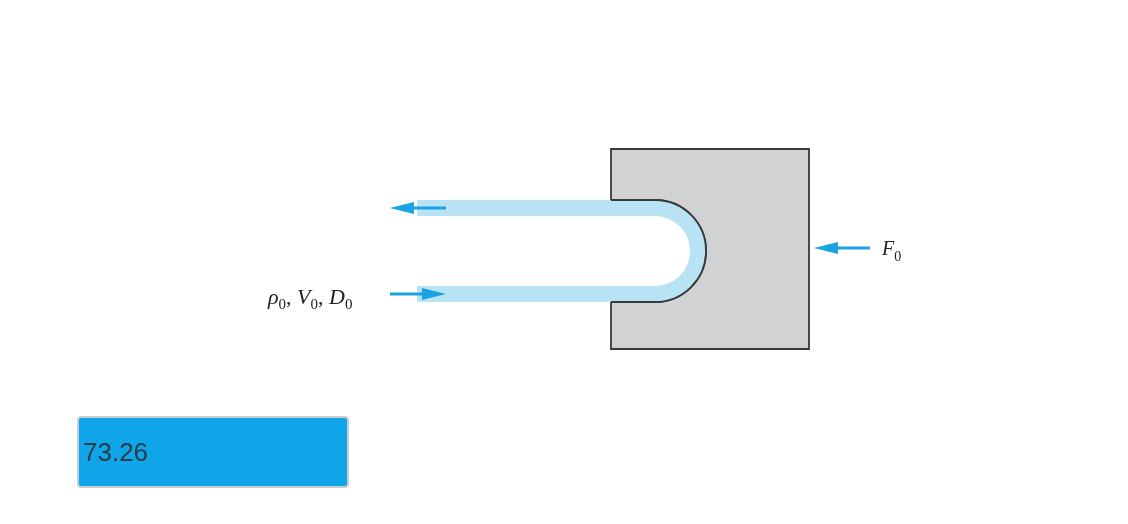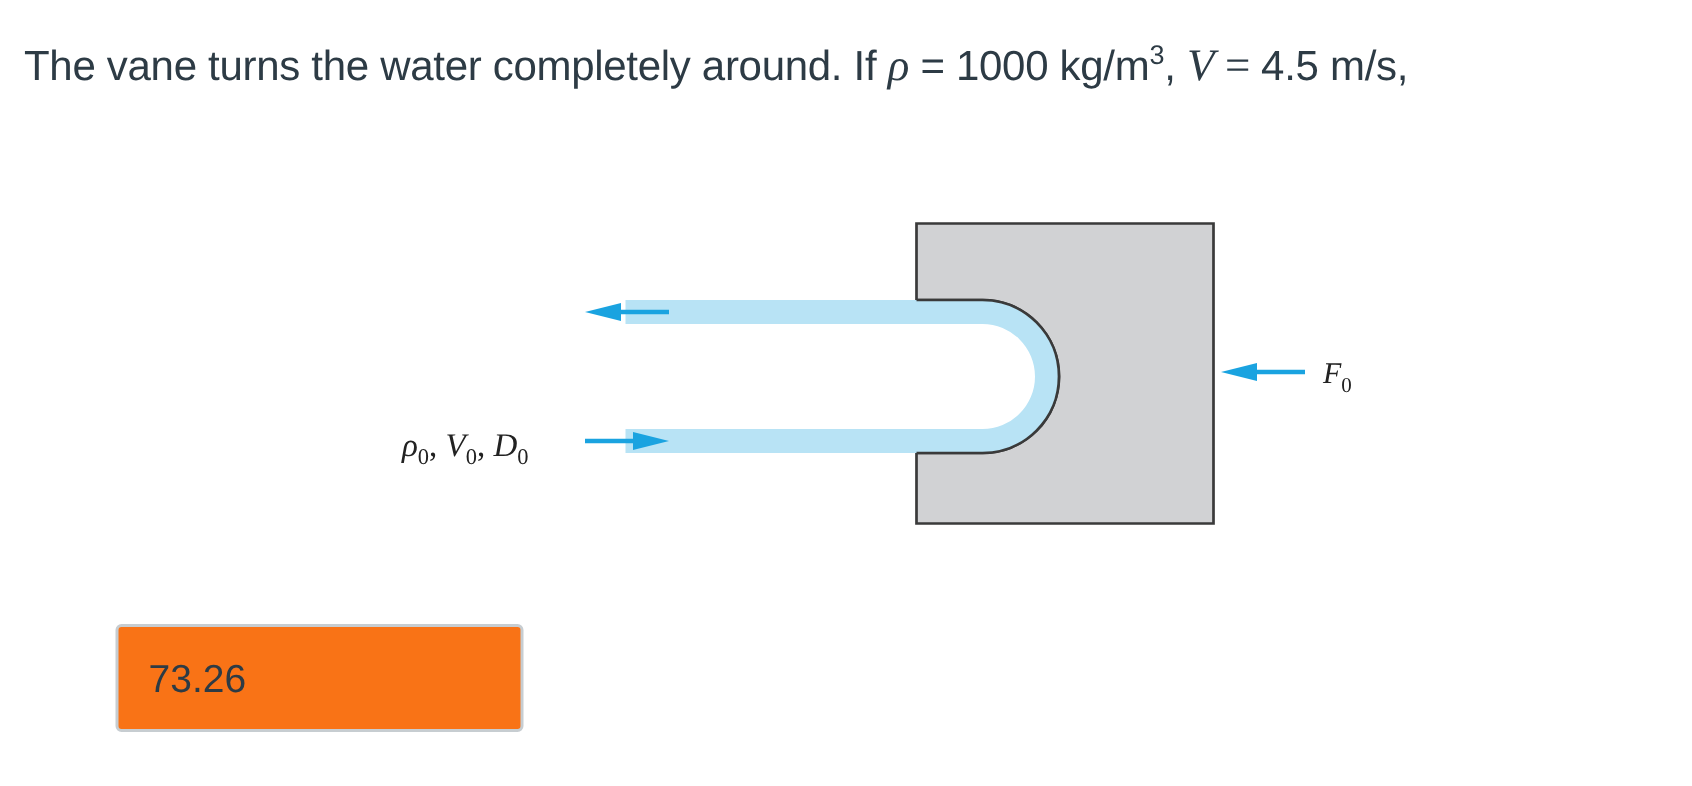--- a/index.html
+++ b/index.html
@@ -6,30 +6,27 @@
   body { width: 1128px; height: 524px; position: relative; overflow: hidden;
          font-family: "Liberation Sans", "DejaVu Sans", sans-serif; color: #2d3b45; }
   .question { position: absolute; left: 16px; top: 20px; width: 1110px;
               font-size: 28px; line-height: 48px; letter-spacing: -0.2px; }
   .math { font-family: "Liberation Serif", "DejaVu Serif", serif; font-style: italic; font-size: 30px; }
   .math-up { font-family: "Liberation Serif", "DejaVu Serif", serif; font-size: 30px; }
   sup { font-size: 18px; line-height: 0; }
   .sub { font-family: "Liberation Serif", "DejaVu Serif", serif; font-style: italic; font-size: 22px; position: relative; top: 8px; }
   .figure { position: absolute; left: 0; top: 0; width: 1128px; height: 400px; }
   .answer-box { position: absolute; left: 77px; top: 416px; width: 272px; height: 72px;
-                box-sizing: border-box; background: #f97316; border: 2px solid #c7cdd1; border-radius: 4px;
-                font-size: 26px; color: #2d3b45; padding-left: 20px; line-height: 68px; }
+                box-sizing: border-box; background: #0ea5e9; border: 2px solid #c7cdd1; border-radius: 4px;
+                font-size: 26px; color: #2d3b45; padding-left: 4px; line-height: 68px; }
 </style>
 </head>
 <body>
 
 <div class="question">
-  <div>
-    <span>The vane turns the water completely around. If </span><span class="math">ρ</span><span> = 1000 kg/m</span><sup>3</sup><span>, </span><span class="math">V</span><span class="math-up"> = </span><span>4.5 m/s,</span>
-  </div>
 </div>
 
 <svg class="figure" viewBox="0 0 1128 400" width="1128" height="400">
 
   <path d="M611 149 L809 149 L809 349 L611 349 L611 302 L655 302 A51 51 0 0 0 655 200 L611 200 Z" fill="#d1d2d4" stroke="#3a3a3a" stroke-width="1.8"></path>
 
   <path d="M417 200 L655 200 A51 51 0 0 1 655 302 L417 302 L417 286 L655 286 A35 35 0 0 0 655 216 L417 216 Z" fill="#b8e3f5"></path>
 
   <path d="M611 200 L655 200 A51 51 0 0 1 655 302 L611 302" fill="none" stroke="#3a3a3a" stroke-width="1.8"></path>
 

